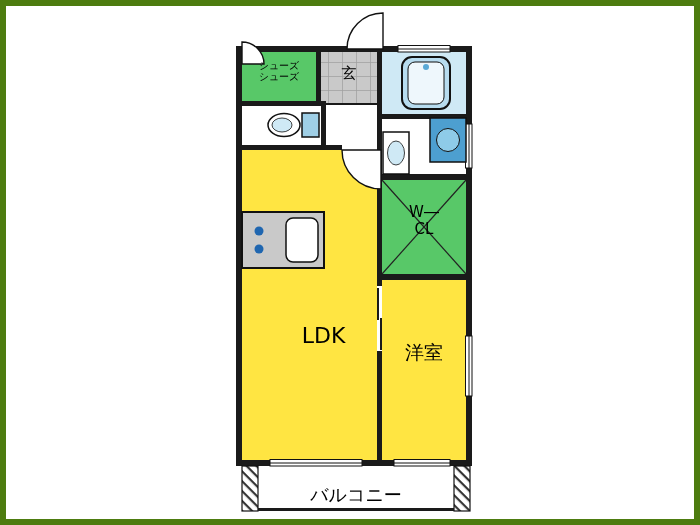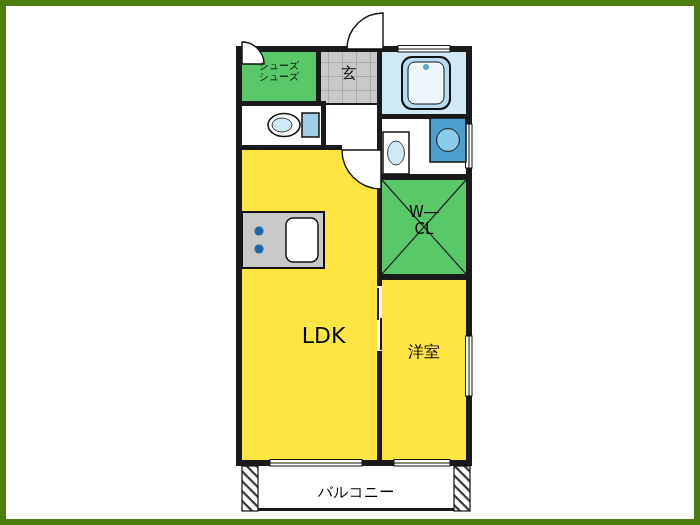--- a/index.html
+++ b/index.html
@@ -12,22 +12,22 @@
   .wall { fill:#1a1a1a; }
   .win  { fill:#ffffff; stroke:#111; stroke-width:1; }
   .winline { stroke:#111; stroke-width:1; }
   .door { fill:#ffffff; stroke:#111; stroke-width:1.4; }
   .label { position:absolute; color:#000; text-align:center; }
   .label span { display:block; }
   .lbl-shoes   { left:236px; top:54px;  width:74px;  font-size:10px; line-height:11px; }
   .lbl-genkan  { left:315px; top:58px;  width:56px;  font-size:15px; }
   .lbl-wcl     { left:376px; top:198px; width:84px;  font-size:15px; line-height:17px; }
   .lbl-ldk     { left:252px; top:316px; width:131px; font-size:22px; line-height:27px; }
-  .lbl-western { left:376px; top:334px; width:84px;  font-size:16px; line-height:24px; }
-  .lbl-balcony { left:252px; top:477px; width:196px; font-size:15px; }
+  .lbl-western { left:376px; top:334px; width:84px;  font-size:19px; line-height:24px; }
+  .lbl-balcony { left:252px; top:477px; width:196px; font-size:18px; }
 </style>
 </head>
 <body>
 
 <div class="stage">
 
   <svg width="700" height="525" viewBox="0 0 700 525">
     <defs>
       <pattern id="tile" width="14" height="14" patternUnits="userSpaceOnUse">
         <rect width="14" height="14" fill="#c9c9c9"></rect>

